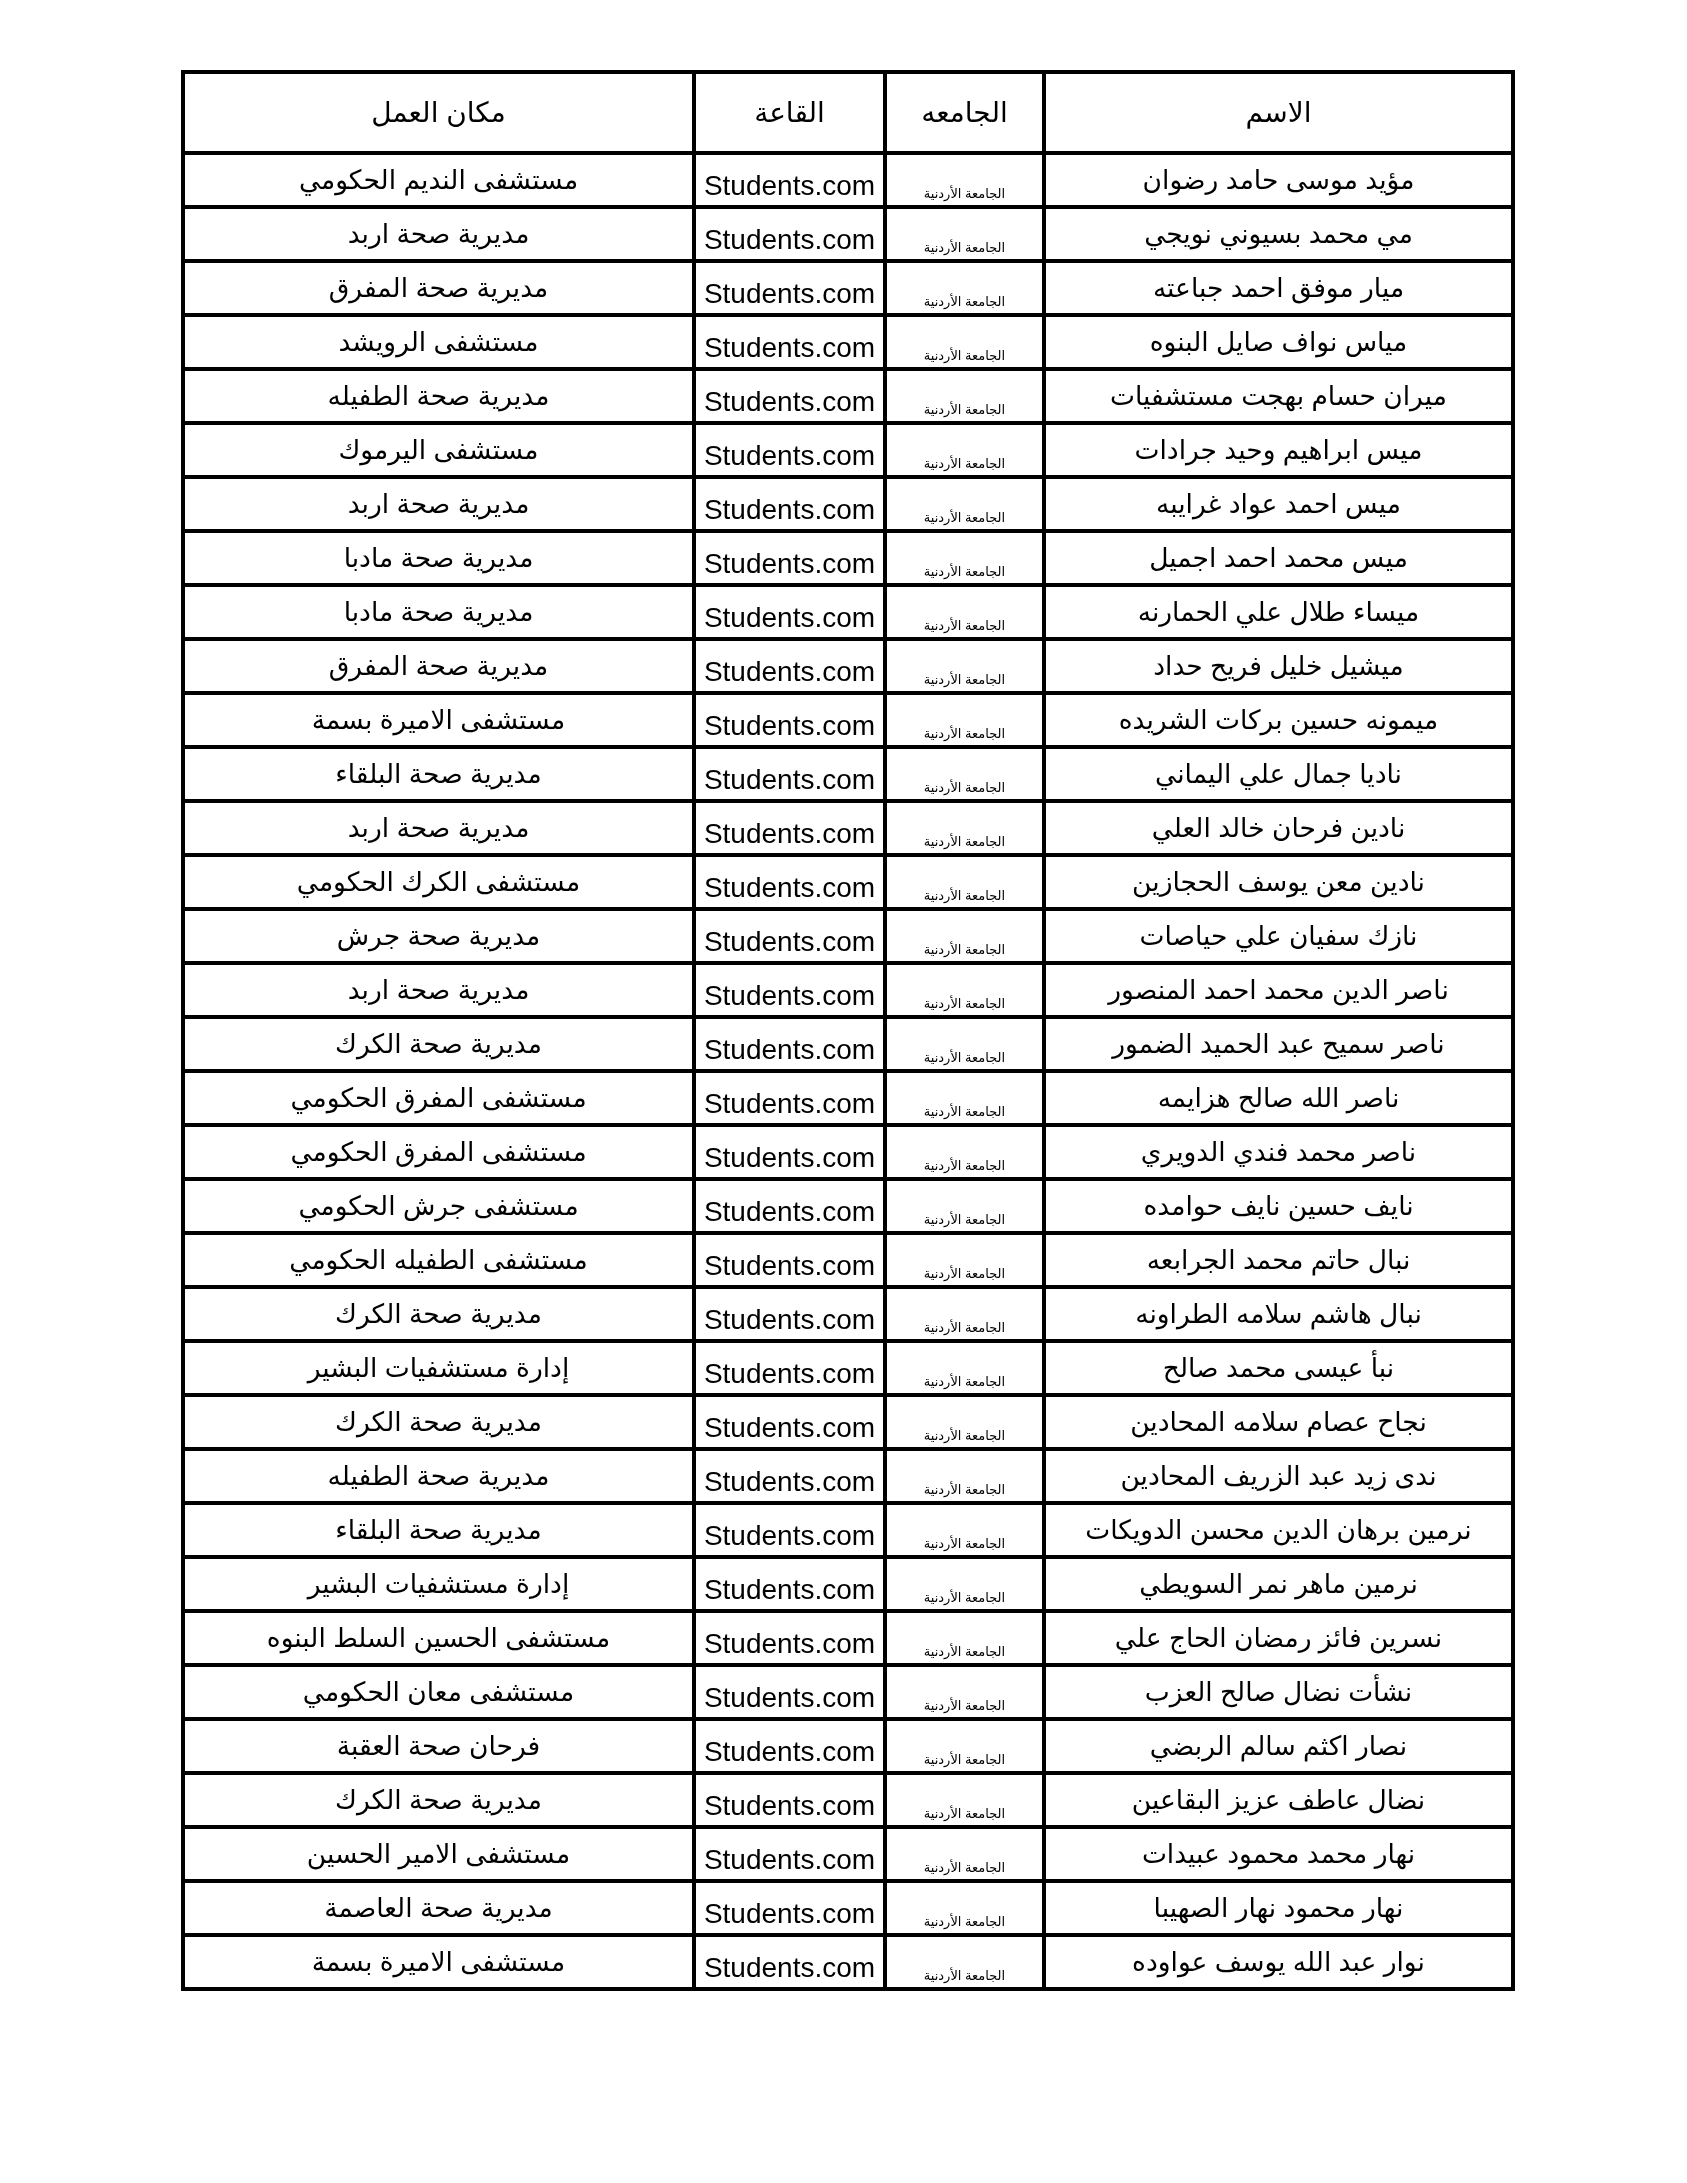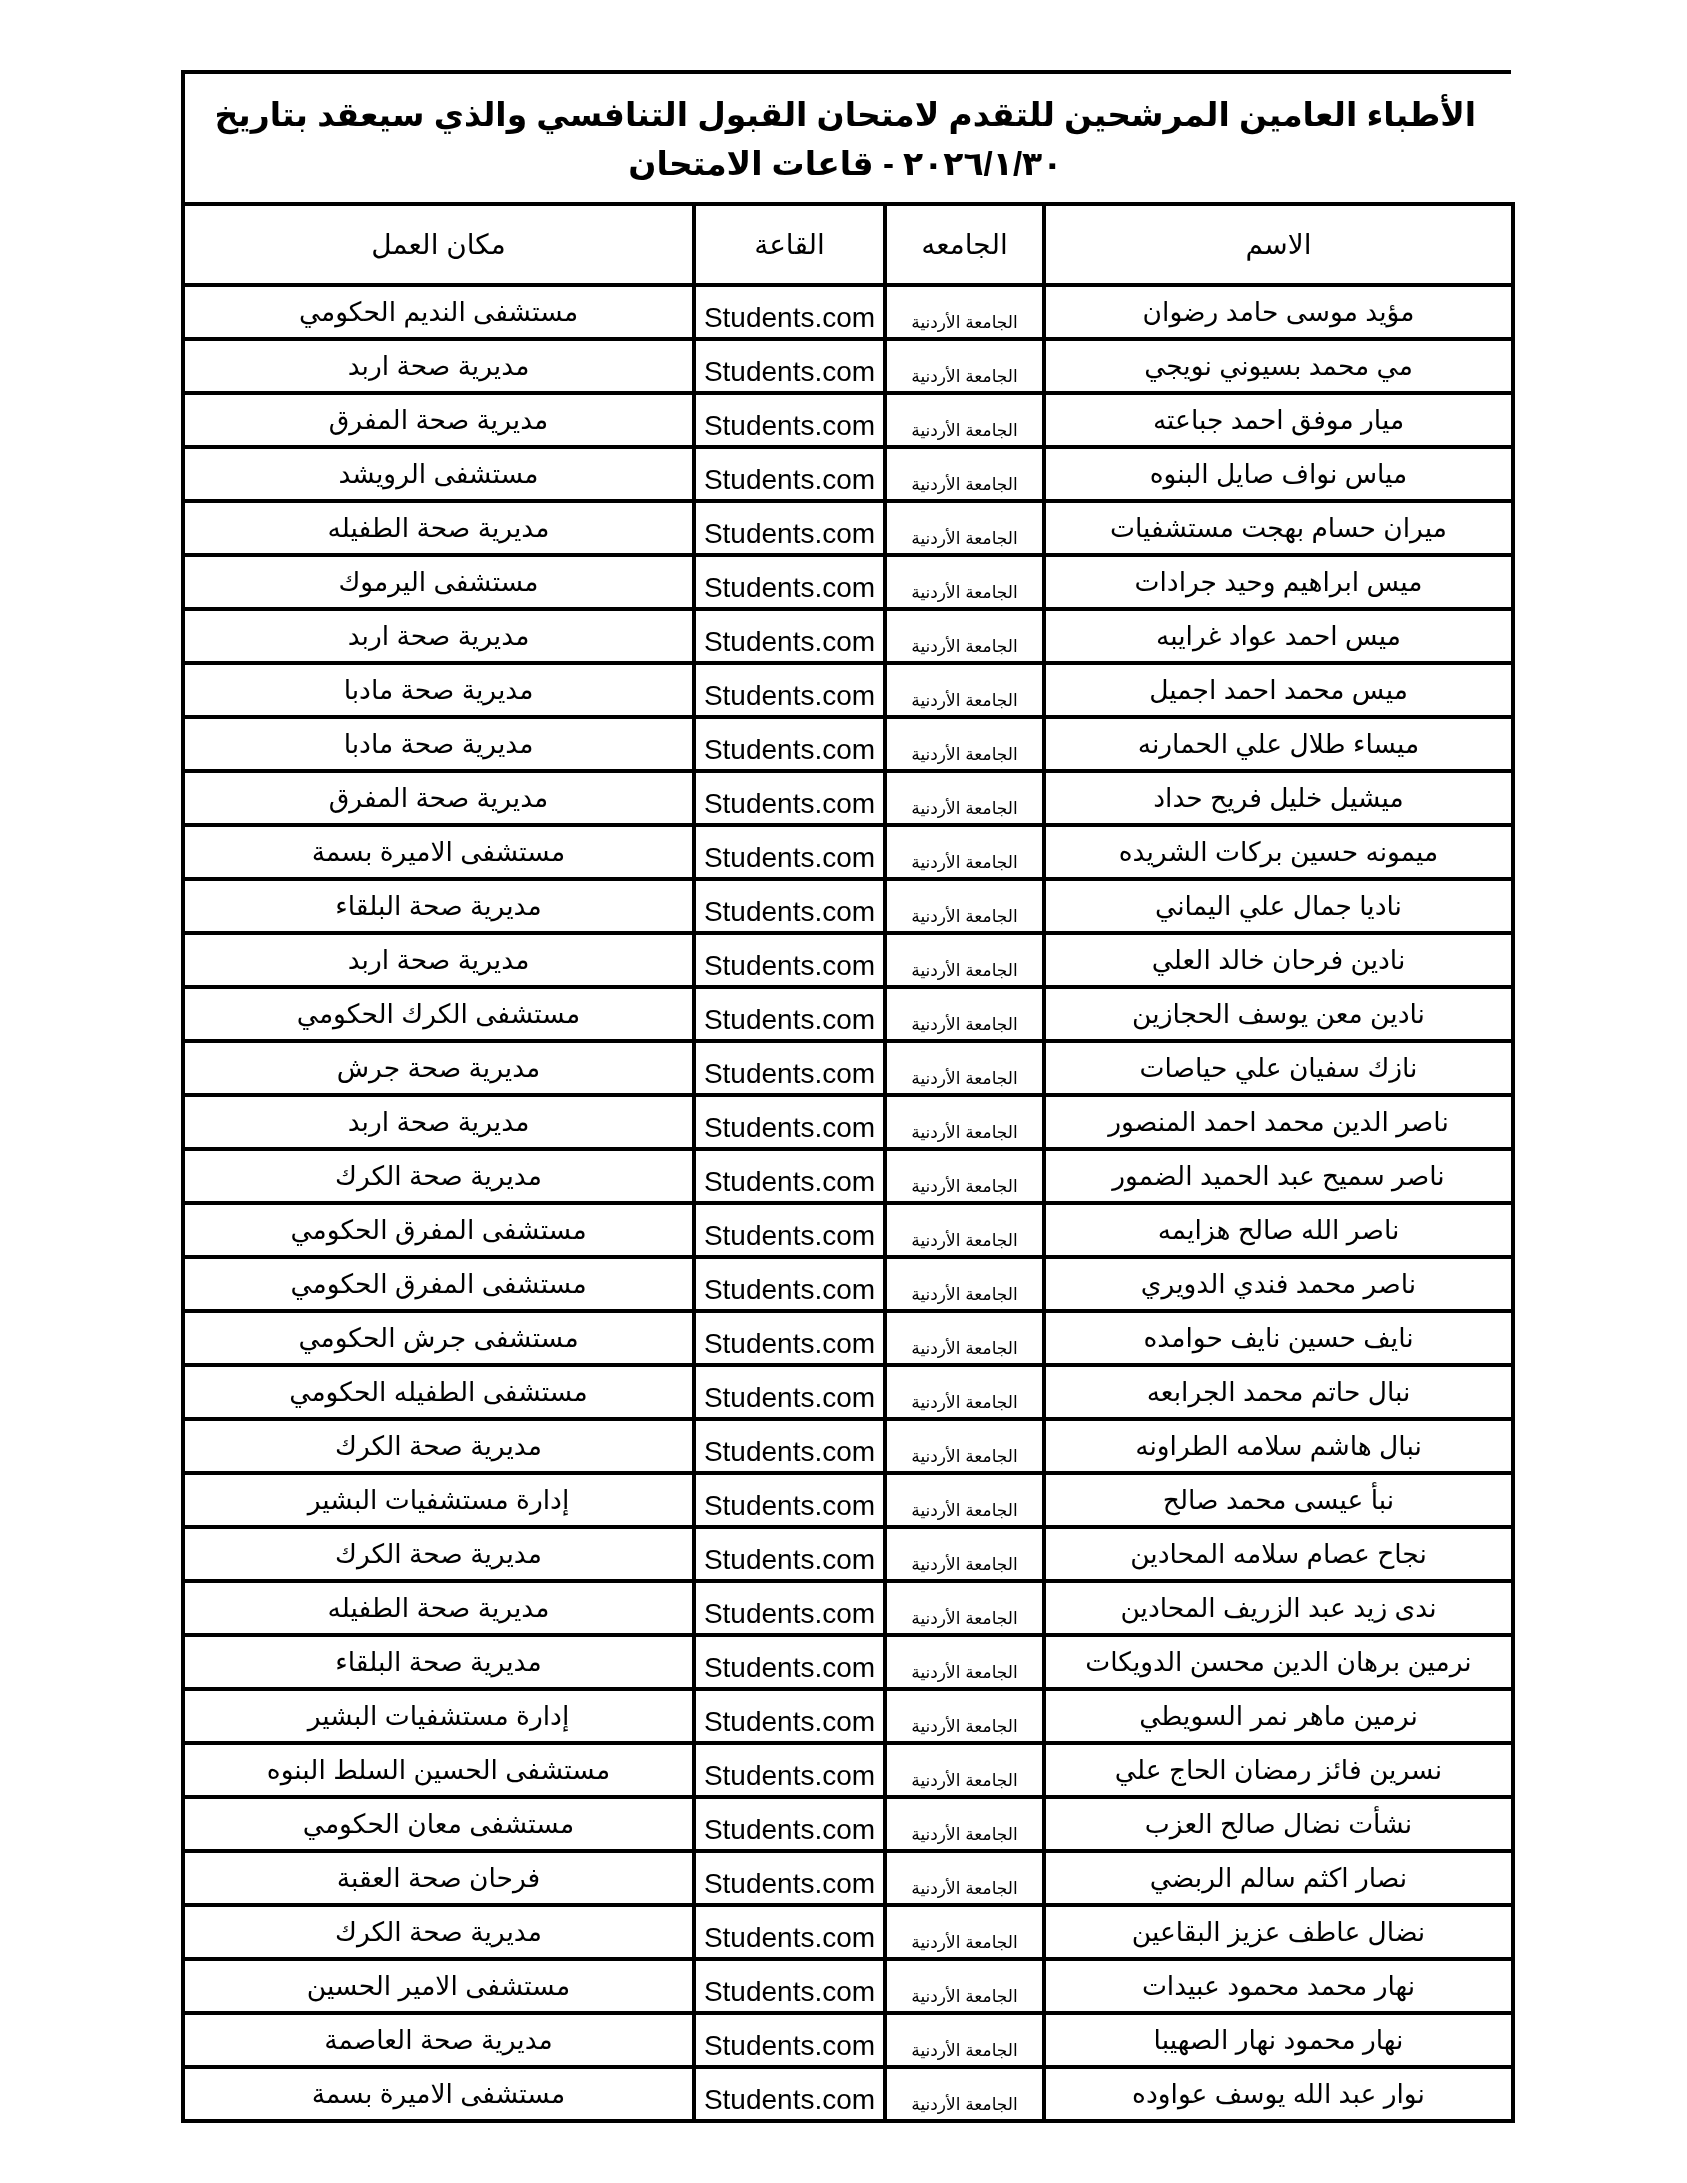--- a/index.html
+++ b/index.html
@@ -10,35 +10,32 @@
                  border-left: 4px solid #000; box-sizing: border-box; }
   .title-text { position: absolute; left: 0; right: 5.3px; top: 16px; direction: rtl;
                 text-align: center; font-weight: bold; font-size: 33px; line-height: 49px;
                 padding: 0 20px; }
   table.roster { border-collapse: collapse; width: 1330px; table-layout: fixed; direction: rtl; }
   table.roster th, table.roster td { border: 4px solid #000; padding: 0; text-align: center;
                                      overflow: hidden; white-space: nowrap; }
   table.roster th { height: 77px; font-weight: normal; font-size: 28px; }
   table.roster td { height: 46px; font-size: 26.5px; }
   table.roster td.room { font-size: 28px; direction: ltr; vertical-align: bottom; padding-bottom: 2.6px; }
-  table.roster td.univ { font-size: 17px; vertical-align: bottom; padding-bottom: 4px; text-align: center; }
+  table.roster td.univ { font-size: 13px; vertical-align: bottom; padding-bottom: 4px; text-align: center; }
   table.roster td.name { vertical-align: middle; }
   table.roster td.work { vertical-align: middle; }
   col.c-name { width: 469px; }
   col.c-univ { width: 159px; }
   col.c-room { width: 191px; }
   col.c-work { width: 511px; }
 </style>
 </head>
 <body>
 
 <div class="doc">
-  <div class="title-block">
-    <div class="title-text">الأطباء العامين المرشحين للتقدم لامتحان القبول التنافسي والذي سيعقد بتاريخ ٢٠٢٦/١/٣٠ - قاعات الامتحان</div>
-  </div>
   <table class="roster">
     <colgroup>
       <col class="c-name">
         <col class="c-univ">
         <col class="c-room">
         <col class="c-work">
     </colgroup>
     <thead>
       <tr>
         <th>الاسم</th>

